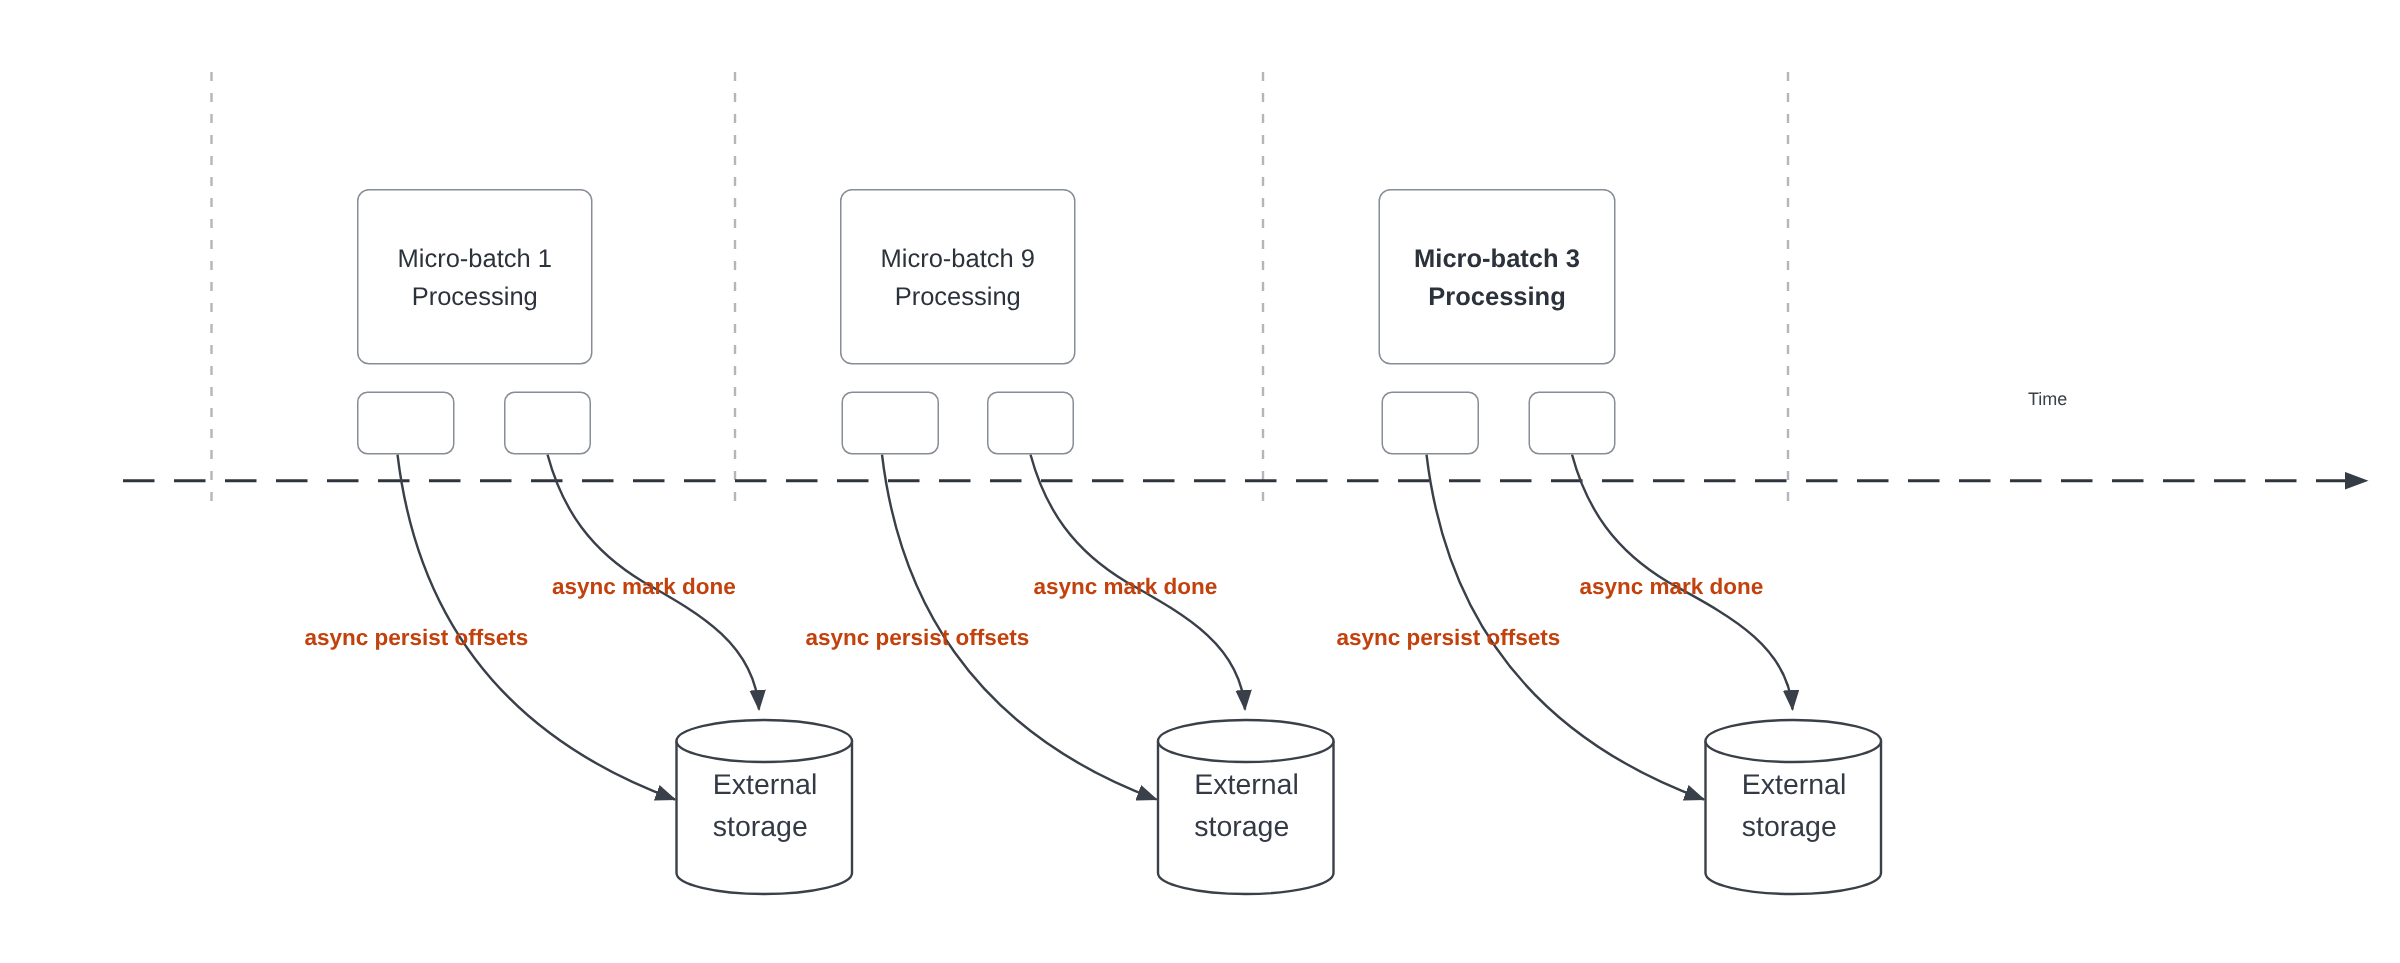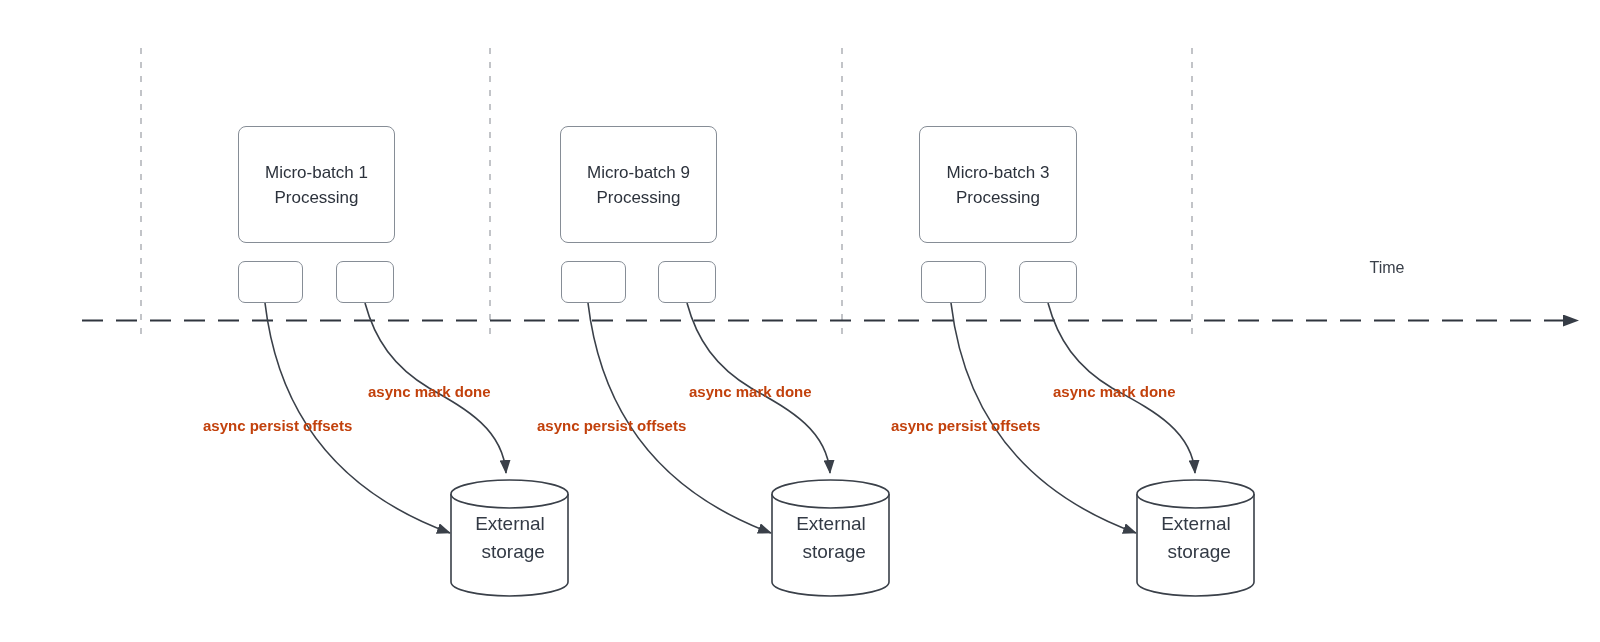--- a/index.html
+++ b/index.html
@@ -28,28 +28,28 @@
   .small-box.done{width:58px;}
   .async-label{
     position:absolute;
     font-size:15px;font-weight:bold;color:#c2410c;
     white-space:nowrap;
   }
   .storage-label{
     position:absolute;
     width:116px;height:116px;
     display:flex;align-items:center;justify-content:center;
-    text-align:right;
+    text-align:left;
     font-size:19px;line-height:28px;color:#333a45;
   }
   .time-label{
     position:absolute;
     left:1352px;top:259px;width:70px;
-    text-align:center;
-    font-size:16px;color:#3a404a;
+    text-align:left;
+    font-size:12px;color:#3a404a;
   }
 </style>
 </head>
 <body>
 
 <div class="canvas">
 
   <svg class="layer" width="1600" height="642" viewBox="0 0 1600 642">
     <defs>
       <marker id="arrow" markerUnits="userSpaceOnUse" markerWidth="14" markerHeight="11" refX="13" refY="5.5" orient="auto">
@@ -117,21 +117,21 @@
   <div class="node small-box done" style="left:658px;top:261px;"></div>
   <div class="async-label" style="left:537px;top:417px;">async persist offsets</div>
   <div class="async-label" style="left:689px;top:383px;">async mark done</div>
   <div class="storage-label" style="left:773px;top:480px;">
     <div>
       <div>External</div>
       <div>storage</div>
     </div>
   </div>
 
-  <div class="node big-box" style="left:919px;top:126px;width:158px;">
+  <div class="node big-box" style="left:919px;top:126px;width:158px;font-weight:bold;">
     <div>
       <div>Micro-batch 3</div>
       <div>Processing</div>
     </div>
   </div>
   <div class="node small-box" style="left:921px;top:261px;"></div>
   <div class="node small-box done" style="left:1019px;top:261px;"></div>
   <div class="async-label" style="left:891px;top:417px;">async persist offsets</div>
   <div class="async-label" style="left:1053px;top:383px;">async mark done</div>
   <div class="storage-label" style="left:1138px;top:480px;">

